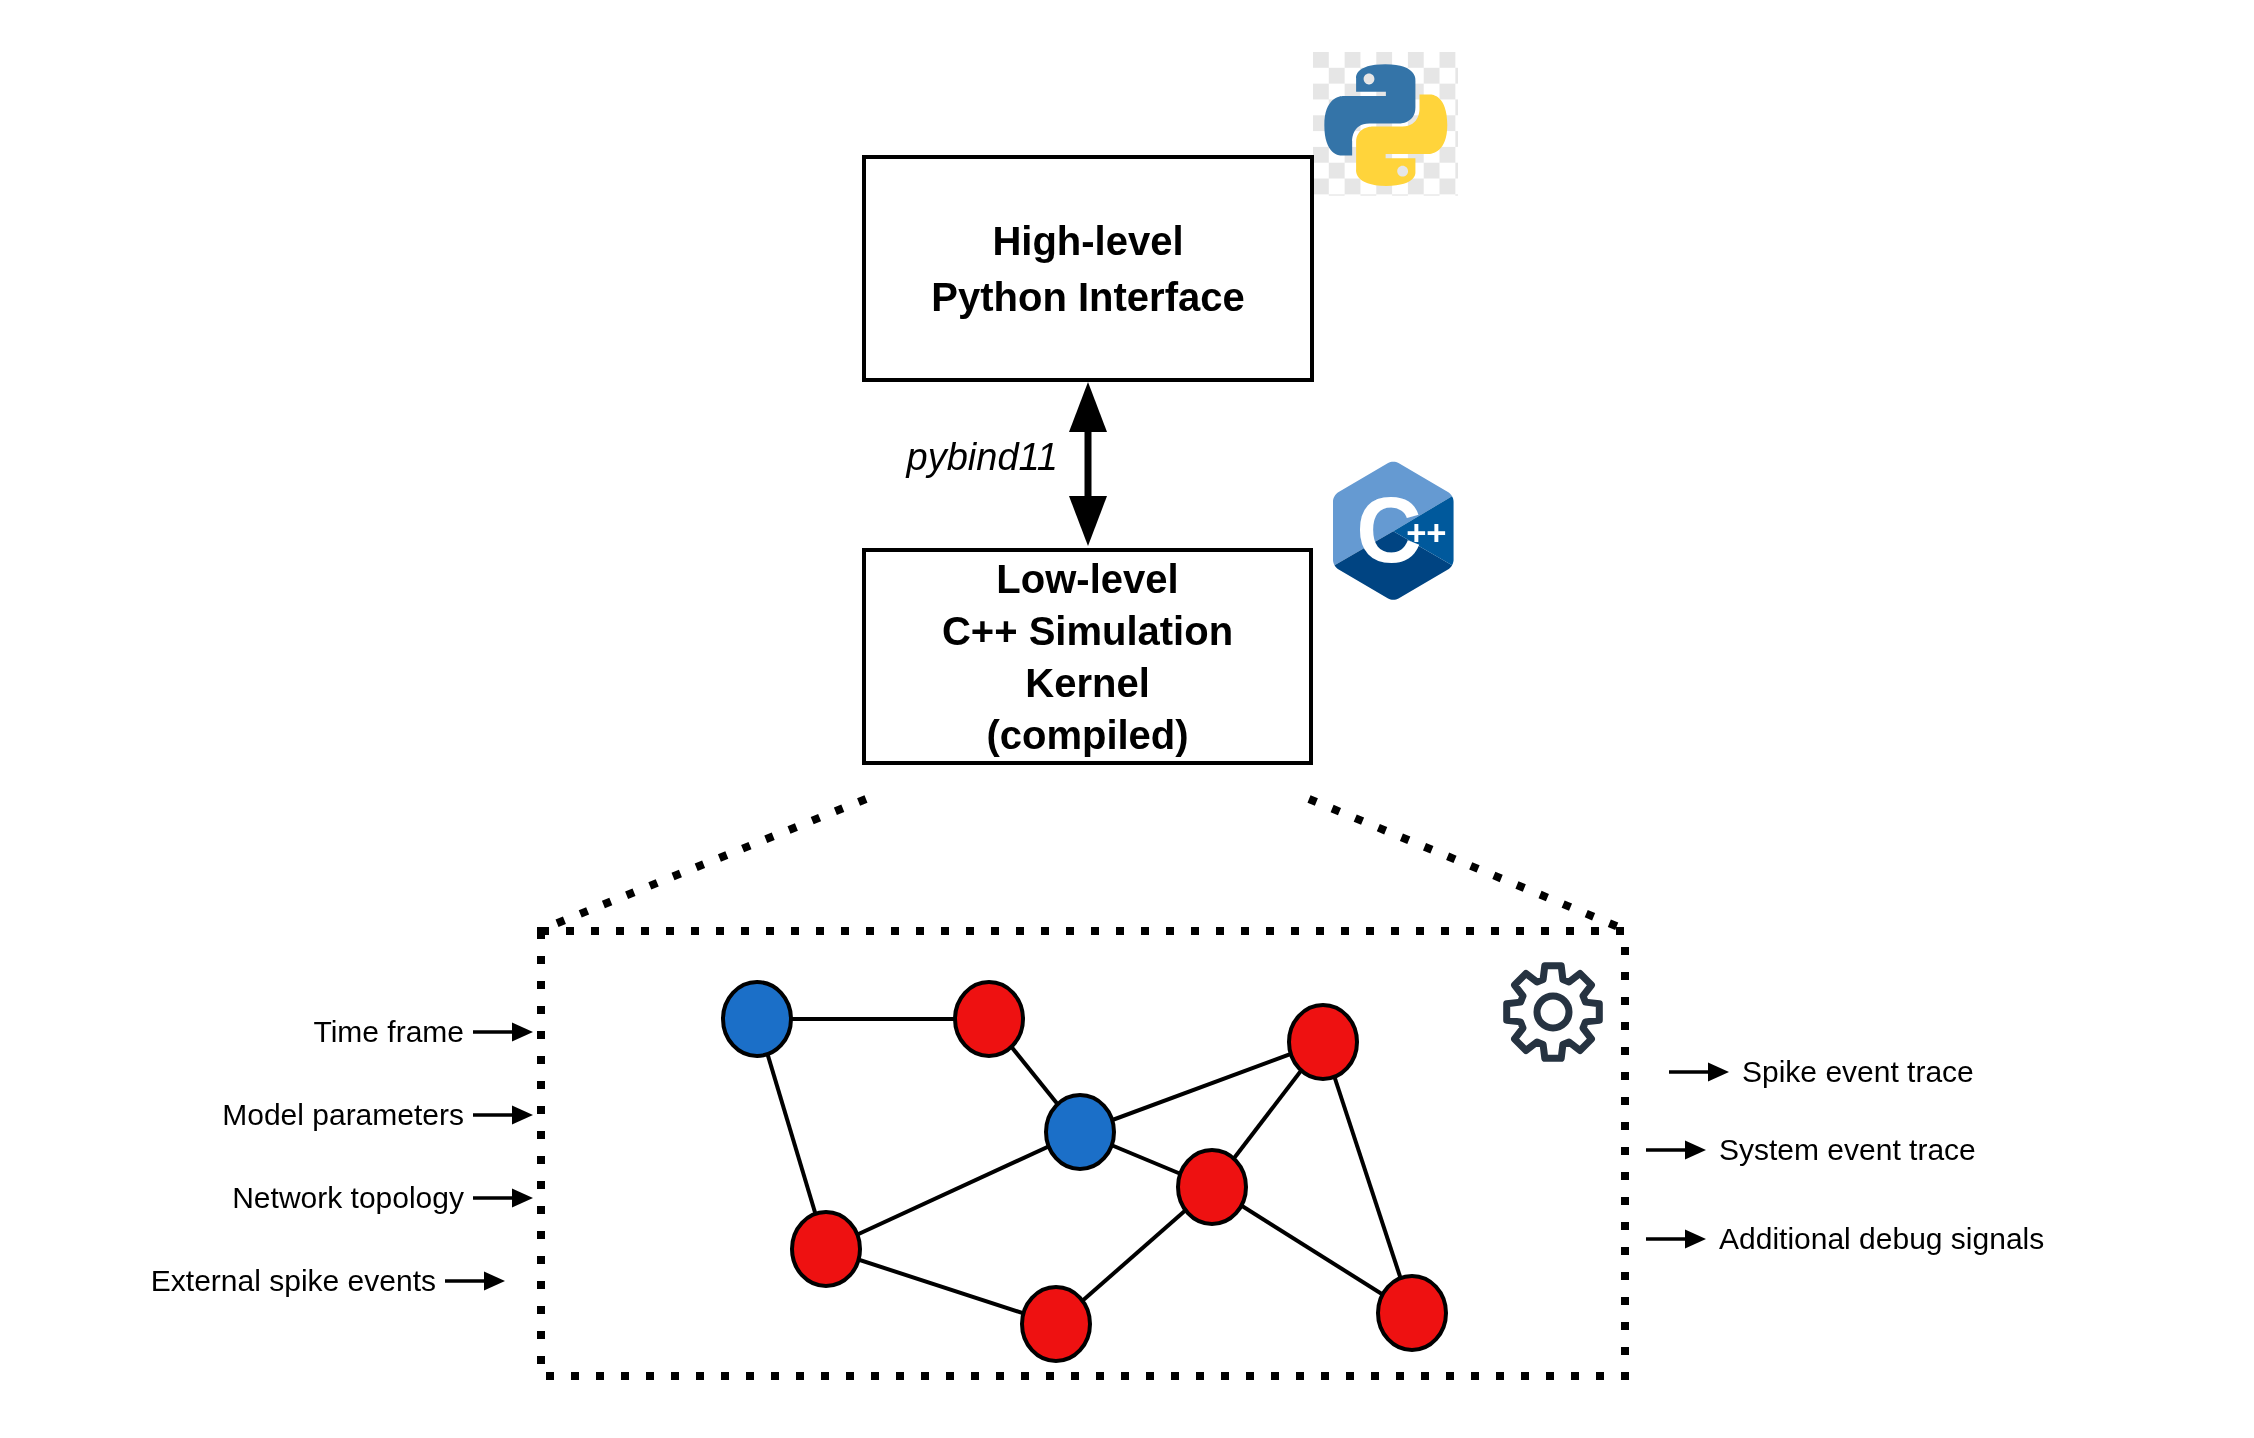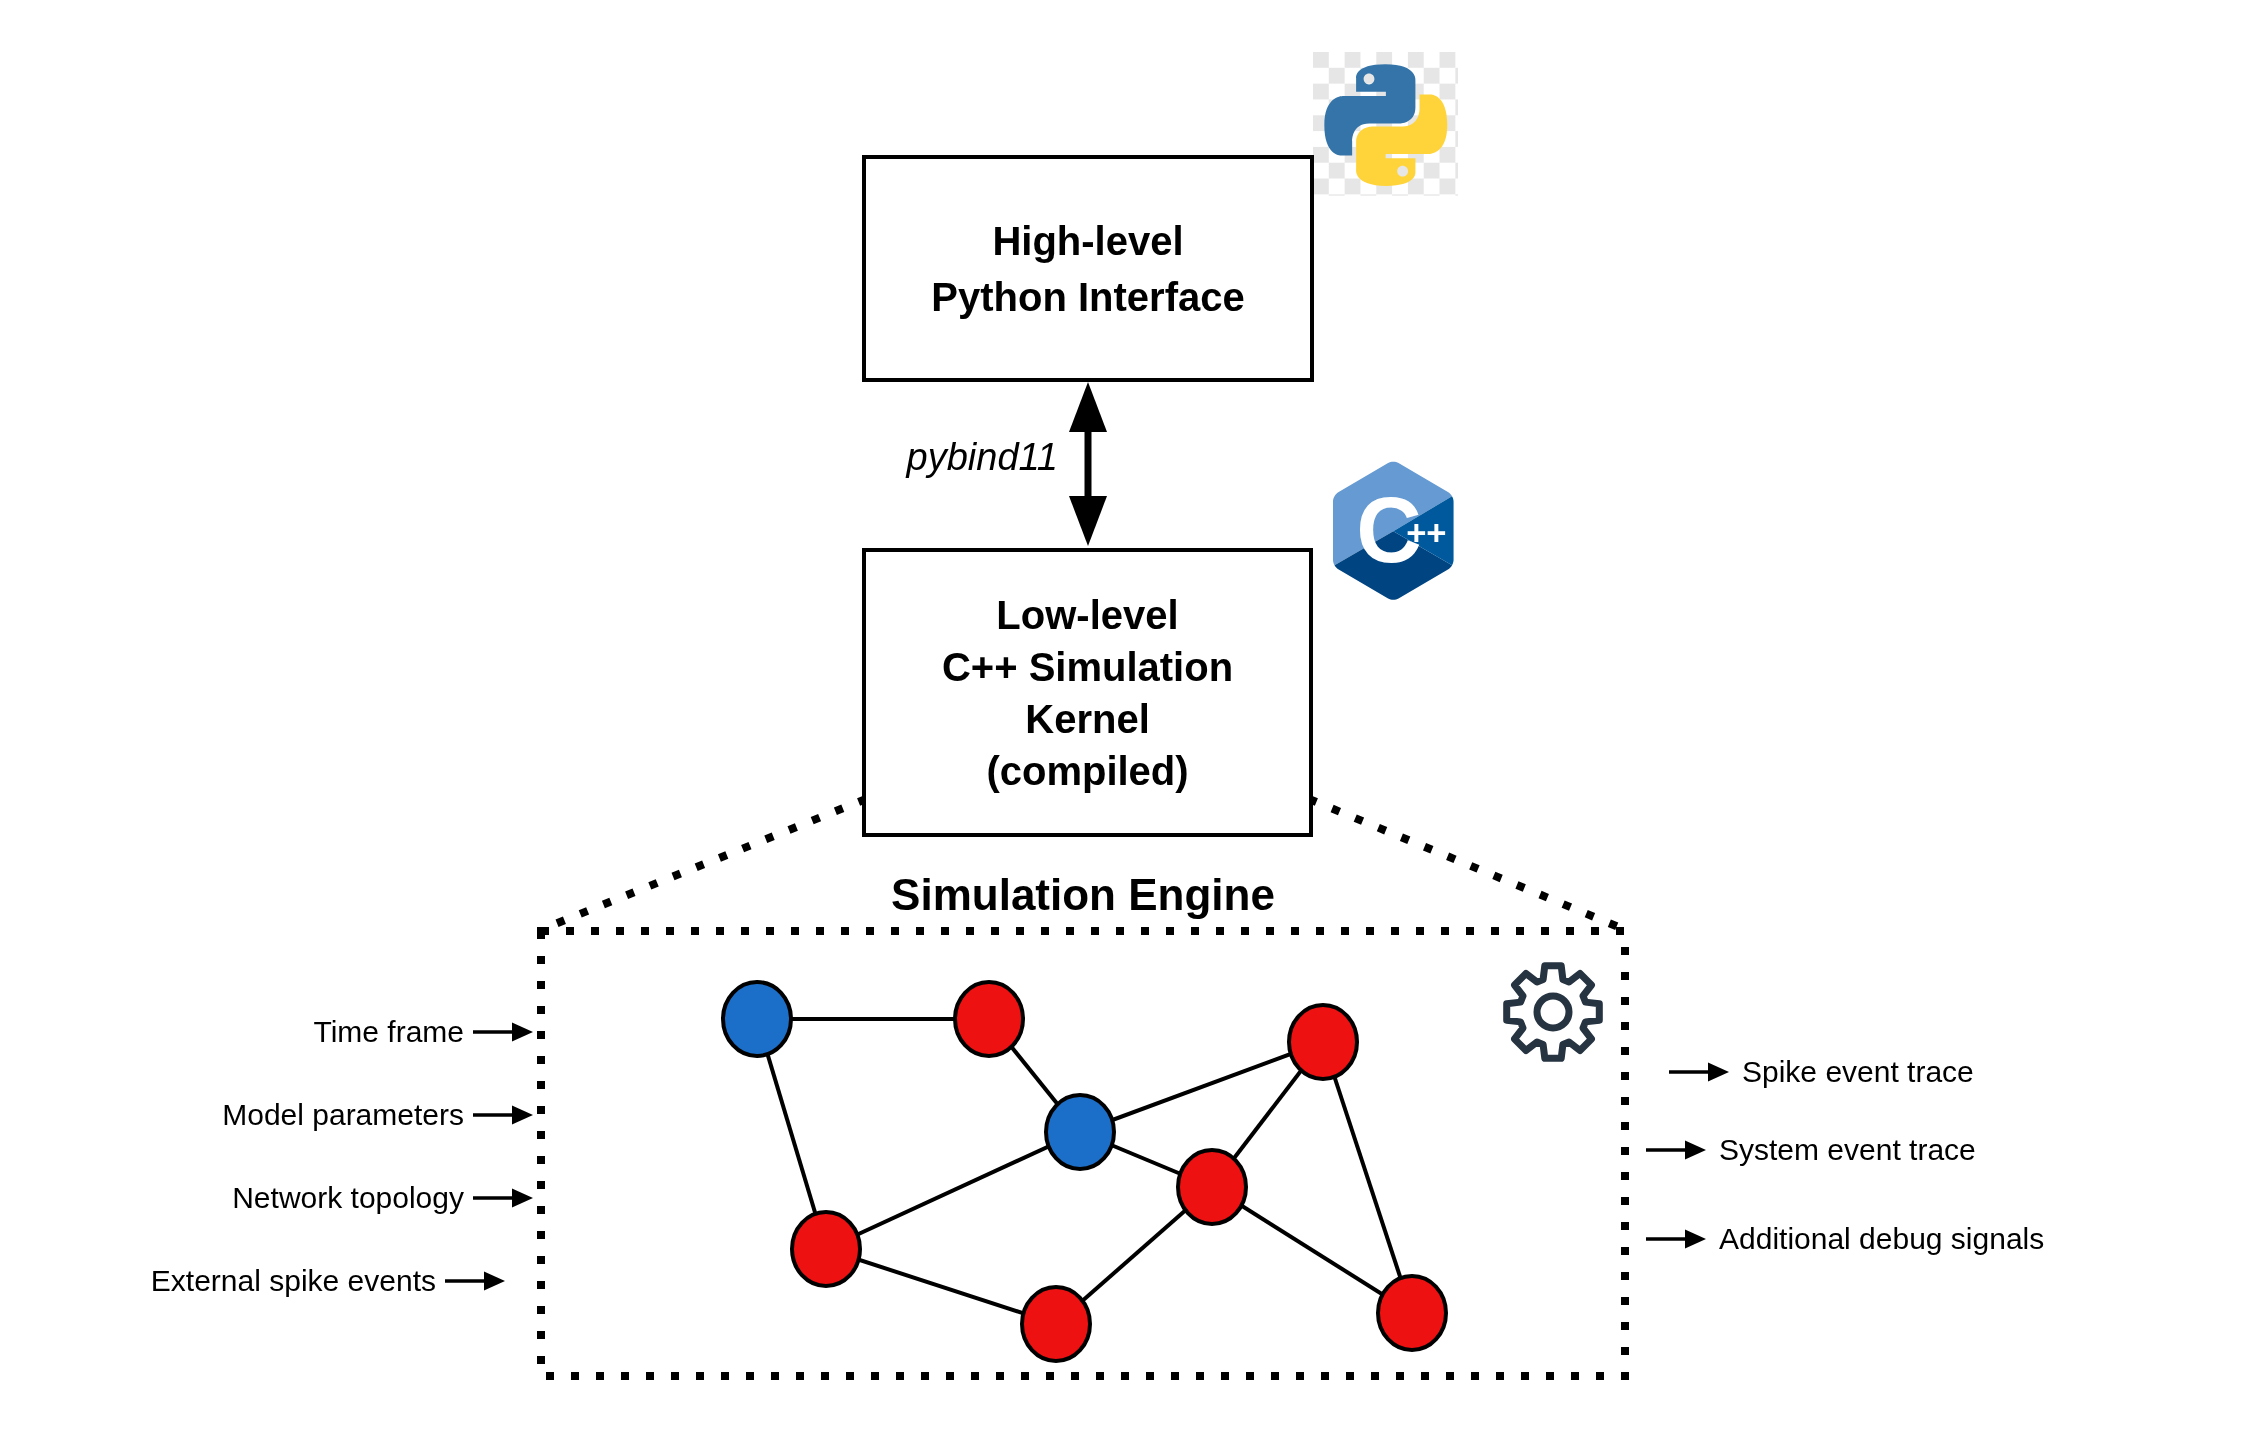--- a/index.html
+++ b/index.html
@@ -4,21 +4,21 @@
 <style>
   html,body{margin:0;padding:0;background:#fff;}
   .canvas{position:relative;width:2254px;height:1438px;background:#fff;overflow:hidden;
           font-family:"Liberation Sans", sans-serif;color:#000;}
   .layer{position:absolute;left:0;top:0;width:2254px;height:1438px;}
 
   .box{position:absolute;border:4px solid #000;background:#fff;box-sizing:border-box;
        display:flex;flex-direction:column;justify-content:center;align-items:center;
        text-align:right;font-weight:bold;}
   .box-python{left:862px;top:155px;width:452px;height:227px;font-size:40px;line-height:56px;}
-  .box-cpp{left:862px;top:548px;width:451px;height:289px;font-size:40px;line-height:52px;}
+  .box-cpp{left:862px;top:548px;width:451px;height:217px;font-size:40px;line-height:52px;}
 
   .pybind-label{position:absolute;right:1196px;top:436px;font-size:38px;font-style:italic;}
 
   .engine-title{position:absolute;left:783px;top:870px;width:600px;text-align:center;
                 font-size:44px;font-weight:bold;}
 
   .io-row{position:absolute;display:flex;align-items:center;height:40px;font-size:30px;white-space:nowrap;}
   .io-row.input{flex-direction:row;}
   .io-row .txt{display:block;}
   .io-row.input .txt{margin-right:8px;}
@@ -98,21 +98,20 @@
 
   <div class="box box-cpp">
     <div>Low-level</div>
     <div>C++ Simulation</div>
     <div>Kernel</div>
     <div>(compiled)</div>
   </div>
 
   <div class="pybind-label">pybind11</div>
 
-  <div class="engine-title">Simulation Engine</div>
 
   <div id="inputs-layer">
       <div class="io-row input" style="right: 1720px; top: 1012px;">
         <span class="txt">Time frame</span>
         <svg width="62" height="22" viewBox="0 0 62 22">
           <line x1="1" y1="11" x2="42" y2="11" stroke="#000" stroke-width="3.5"></line>
           <polygon points="40,1.5 61,11 40,20.5" fill="#000"></polygon>
         </svg>
       </div>
       <div class="io-row input" style="right: 1720px; top: 1095px;">

